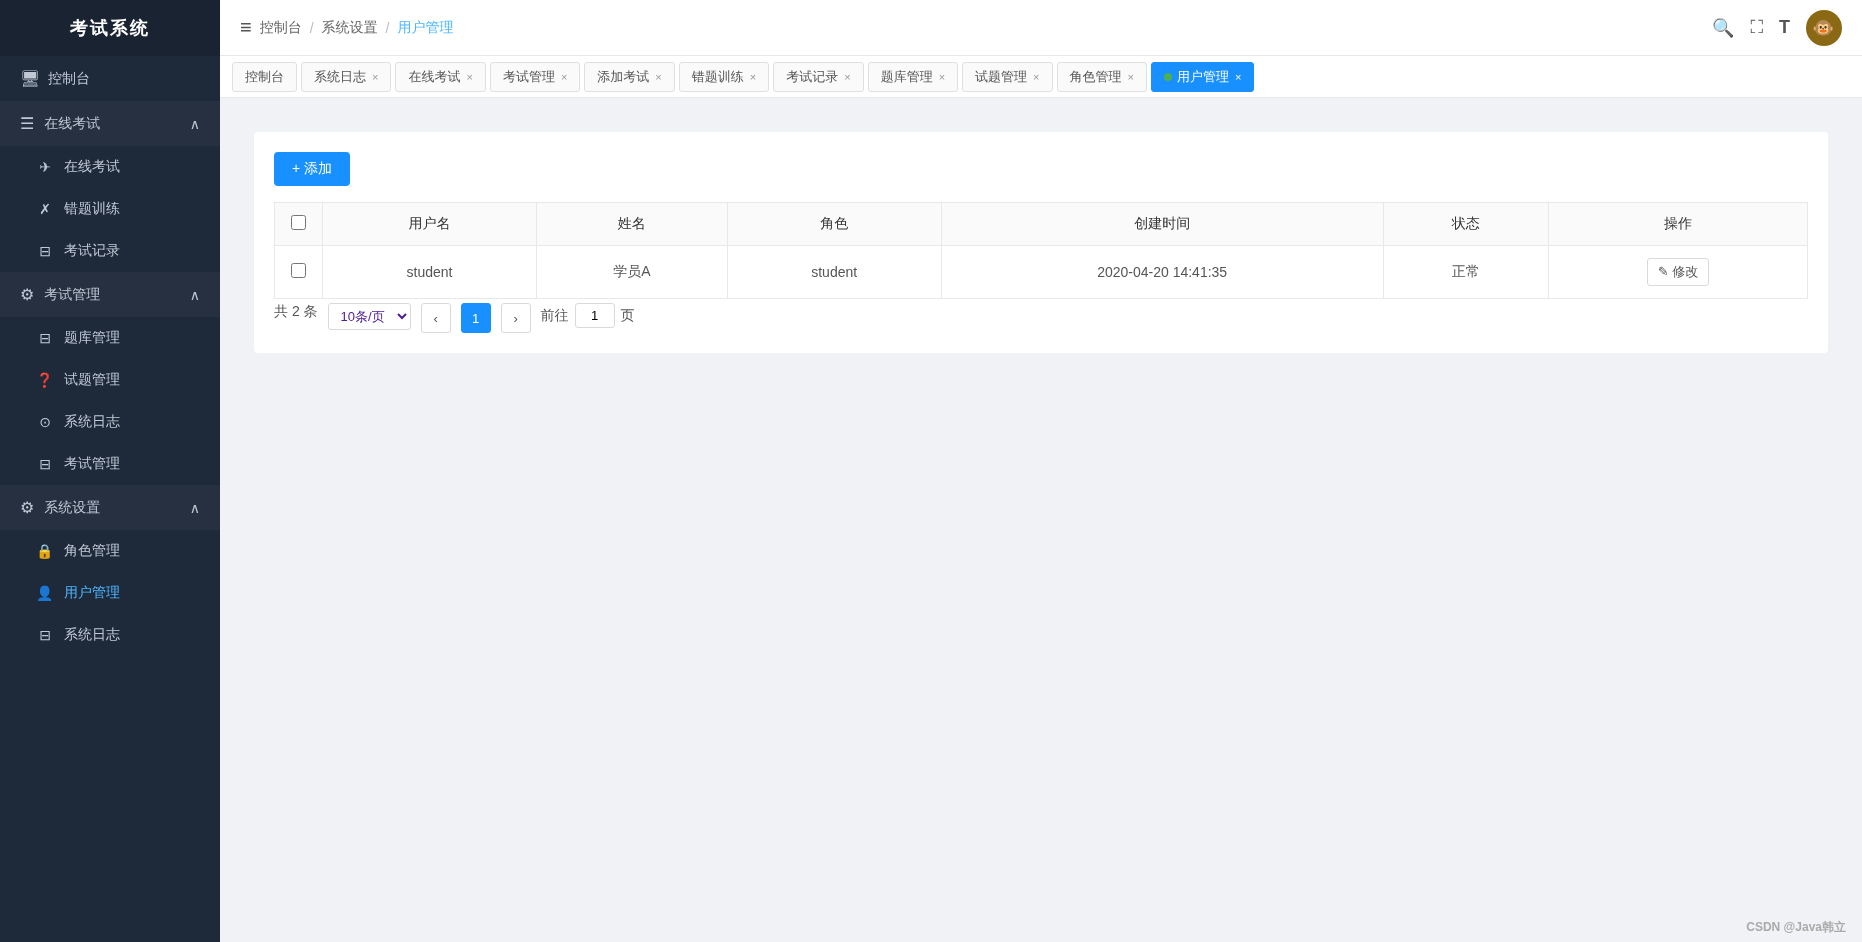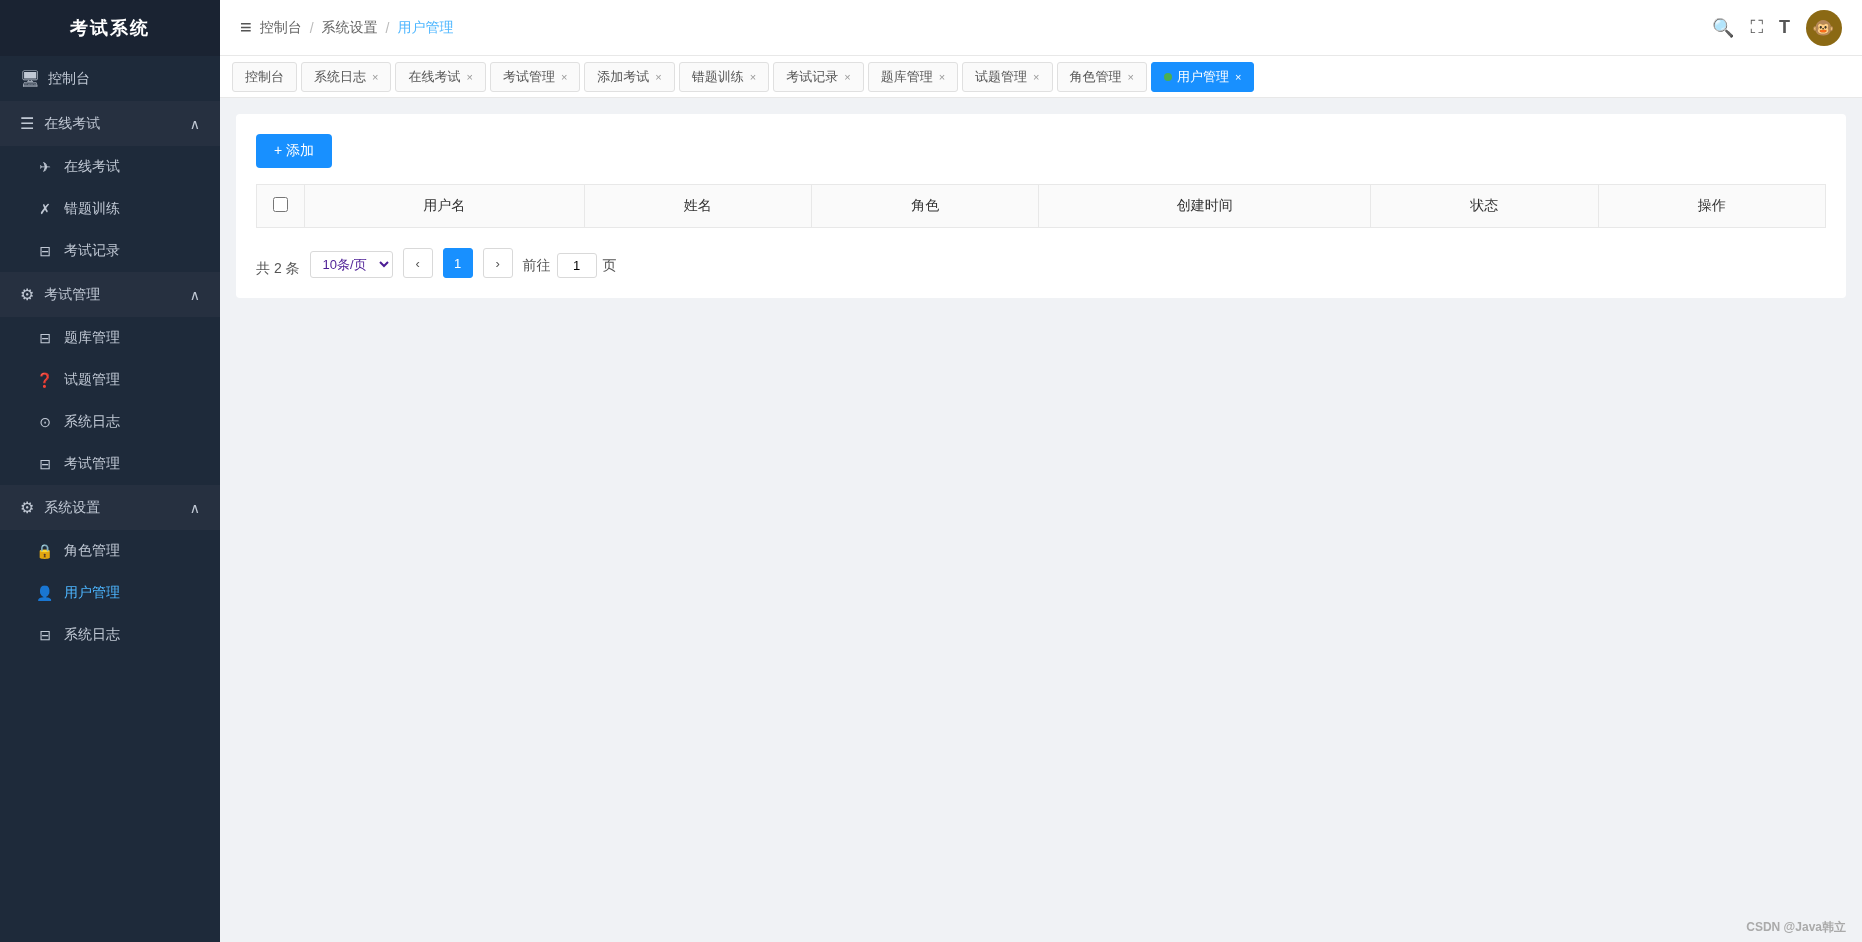--- a/index.html
+++ b/index.html
@@ -145,21 +145,21 @@
       margin-left: 6px;
       font-size: 11px;
       color: #999;
       cursor: pointer;
     }
 
     
     .content {
       flex: 1;
       overflow-y: auto;
-      padding: 16px;
+      padding: 34px;
       background: #f0f2f5;
     }
 
     .content-card {
       background: #fff;
       border-radius: 4px;
       padding: 20px;
     }
 
     
@@ -214,23 +214,23 @@
       font-size: 13px;
       color: #555;
       display: inline-flex;
       align-items: center;
       gap: 4px;
     }
 
     
     .pagination {
       display: flex;
-      align-items: flex-end;
+      align-items: flex-start;
       gap: 10px;
-      margin-top: 20px;
+      margin-top: 4px;
       font-size: 14px;
       color: #555;
     }
     .page-size-select {
       border: 1px solid #d9d9d9;
       border-radius: 3px;
       padding: 4px 8px;
       font-size: 13px;
       cursor: pointer;
       color: #4c1d95;
@@ -425,20 +425,33 @@
             </th>
             <th>用户名</th>
             <th>姓名</th>
             <th>角色</th>
             <th>创建时间</th>
             <th>状态</th>
             <th>操作</th>
           </tr>
         </thead>
         <tbody id="table-body">
+            <tr>
+      <td class="checkbox-cell">
+        <input type="checkbox" class="checkbox-input" style="">
+      </td>
+      <td>student</td>
+      <td>学员A</td>
+      <td>student</td>
+      <td>2020-04-20 14:41:35</td>
+      <td class="status-normal">正常</td>
+      <td>
+        <button class="btn-edit">✎ 修改</button>
+      </td>
+    </tr>
           </tbody>
       </table>
 
       
       <div class="pagination">
         <span>共 2 条</span>
         <select class="page-size-select">
           <option>10条/页</option>
           <option>20条/页</option>
           <option>50条/页</option>

